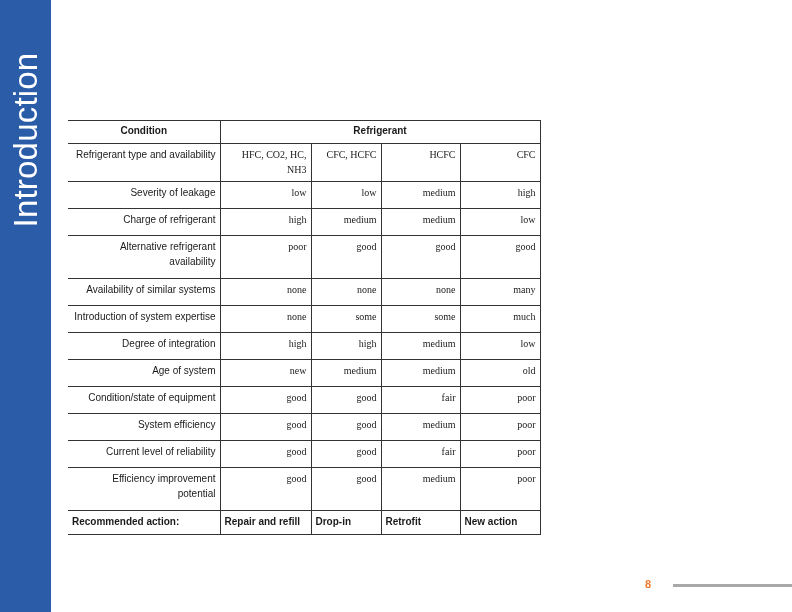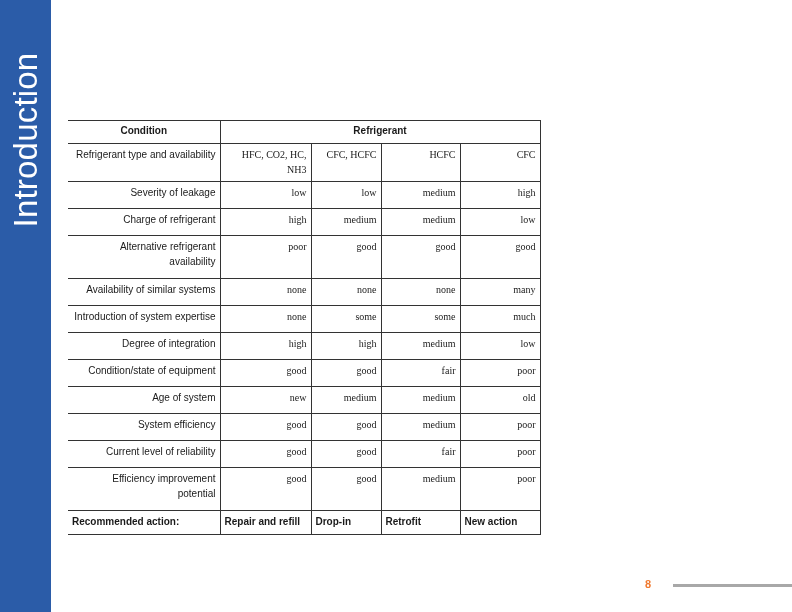--- a/index.html
+++ b/index.html
@@ -113,32 +113,32 @@
     <td class="val">much</td>
   </tr>
   <tr class="r-norm">
     <td class="cond">Degree of integration</td>
     <td class="val">high</td>
     <td class="val">high</td>
     <td class="val">medium</td>
     <td class="val">low</td>
   </tr>
   <tr class="r-norm">
+    <td class="cond">Age of system</td>
+    <td class="val">new</td>
+    <td class="val">medium</td>
+    <td class="val">medium</td>
+    <td class="val">old</td>
+  </tr>
+  <tr class="r-norm">
     <td class="cond">Condition/state of equipment</td>
     <td class="val">good</td>
     <td class="val">good</td>
     <td class="val">fair</td>
     <td class="val">poor</td>
-  </tr>
-  <tr class="r-norm">
-    <td class="cond">Age of system</td>
-    <td class="val">new</td>
-    <td class="val">medium</td>
-    <td class="val">medium</td>
-    <td class="val">old</td>
   </tr>
   <tr class="r-norm">
     <td class="cond">System efficiency</td>
     <td class="val">good</td>
     <td class="val">good</td>
     <td class="val">medium</td>
     <td class="val">poor</td>
   </tr>
   <tr class="r-norm">
     <td class="cond">Current level of reliability</td>

